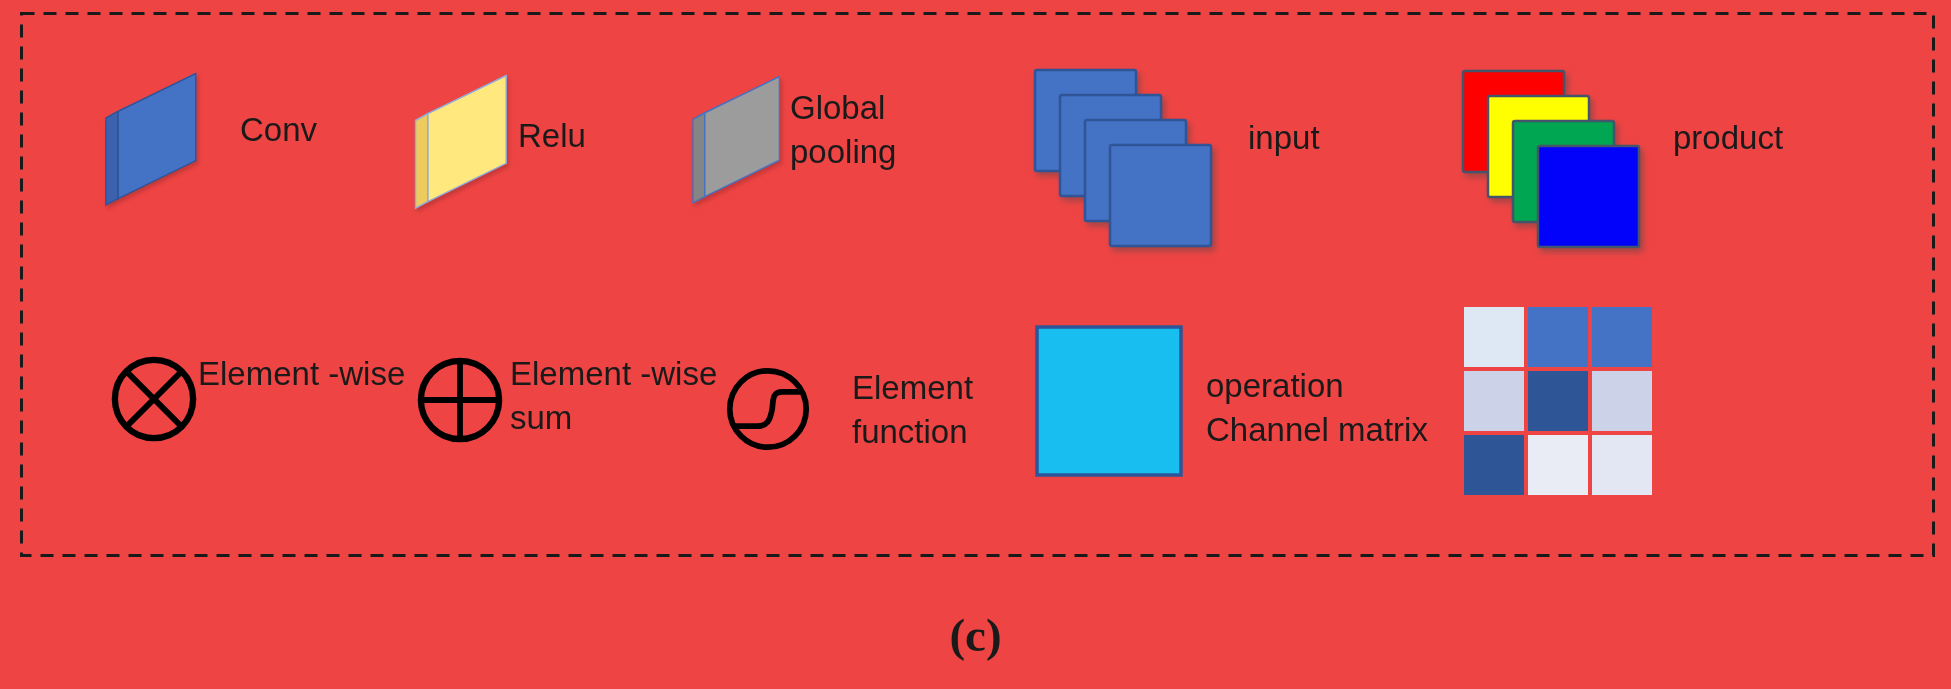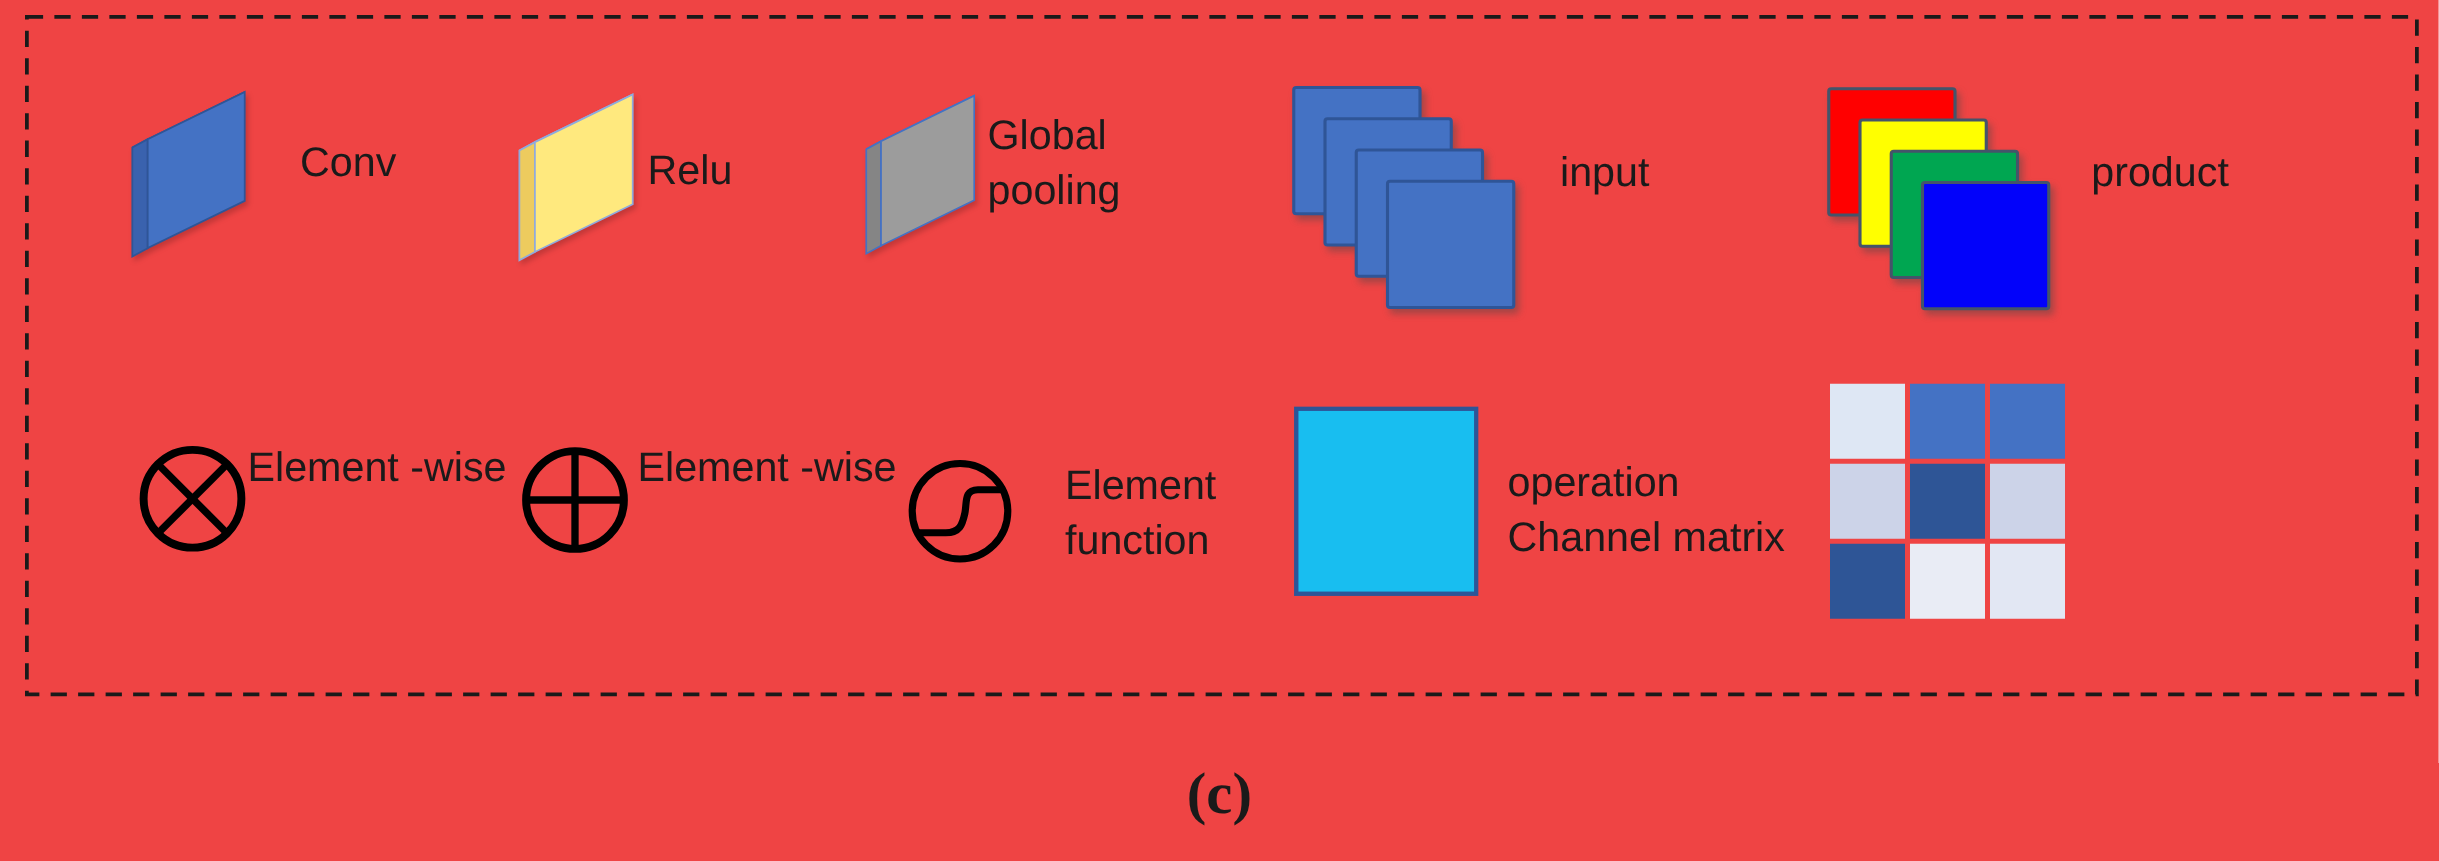--- a/index.html
+++ b/index.html
@@ -86,20 +86,21 @@
     <div>Element -wise</div>
   </div>
 
   <svg id="sum-icon" class="abs" width="88" height="88" viewBox="0 0 90 90">
     <circle cx="45" cy="45" r="40" fill="none" stroke-width="6.5" stroke="#000000"></circle>
     <line x1="45" y1="5" x2="45" y2="85" stroke-width="6" stroke="#000000"></line>
     <line x1="5" y1="45" x2="85" y2="45" stroke-width="6" stroke="#000000"></line>
   </svg>
   <div id="sum-label" class="abs lbl center">
     <div>Element -wise</div>
+    <div>sum</div>
   </div>
 
   <svg id="sigmoid-icon" class="abs" width="86" height="86" viewBox="0 0 90 90">
     <circle cx="45" cy="45" r="40" fill="none" stroke-width="6" stroke="#000000"></circle>
     <path d="M 81 27 H 60 C 48 27 51 38 49 47 C 47 56 45 63 33 63 H 10" fill="none" stroke-width="6" stroke="#000000"></path>
   </svg>
   <div id="sigmoid-label" class="abs lbl">
     <div>Element</div>
     <div>function</div>
   </div>

